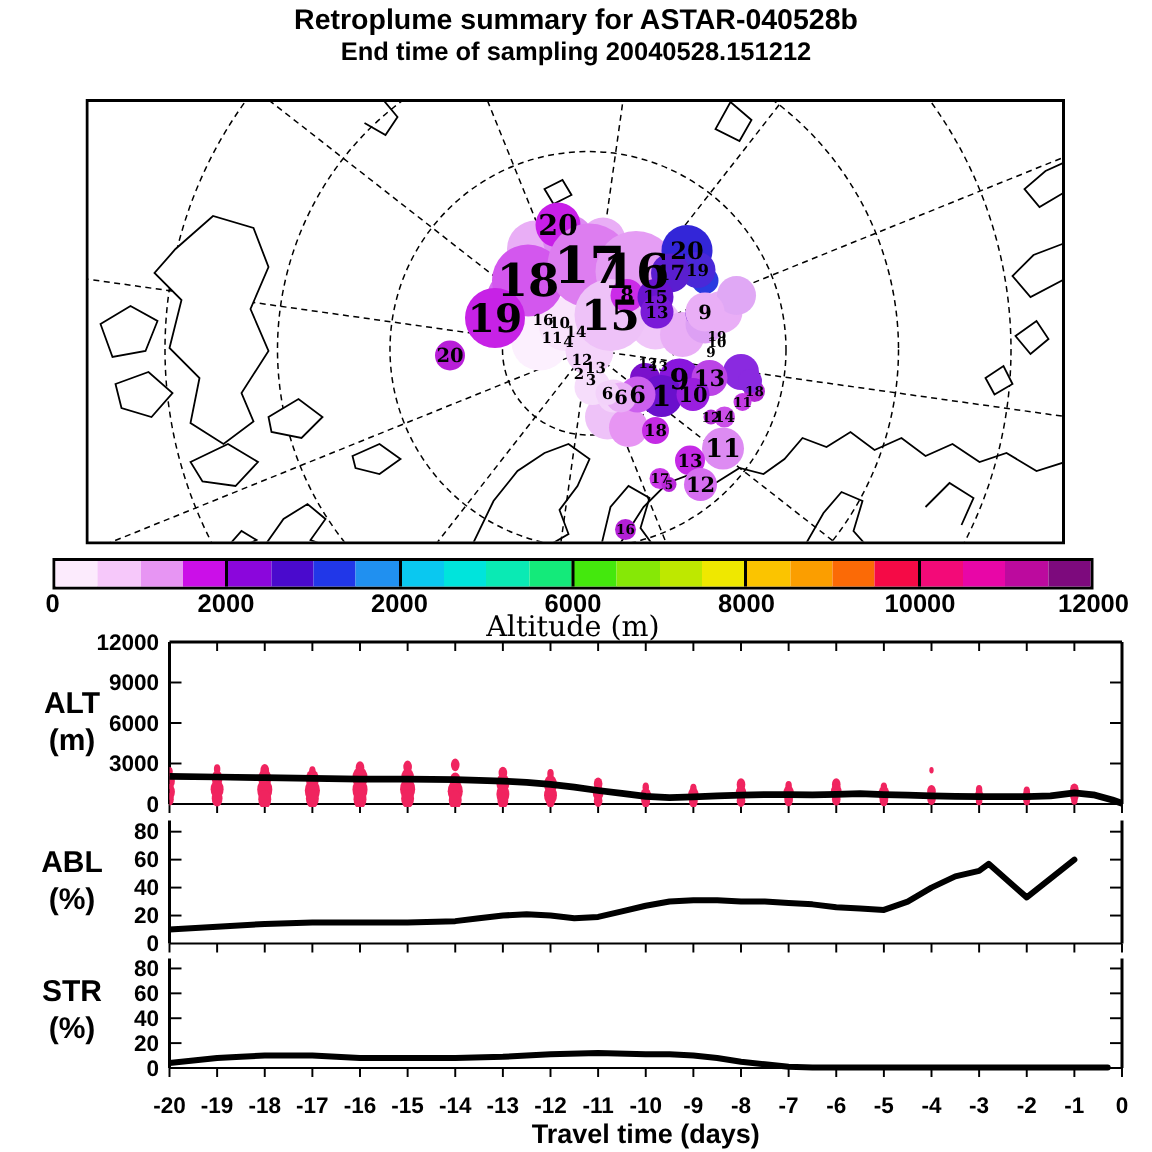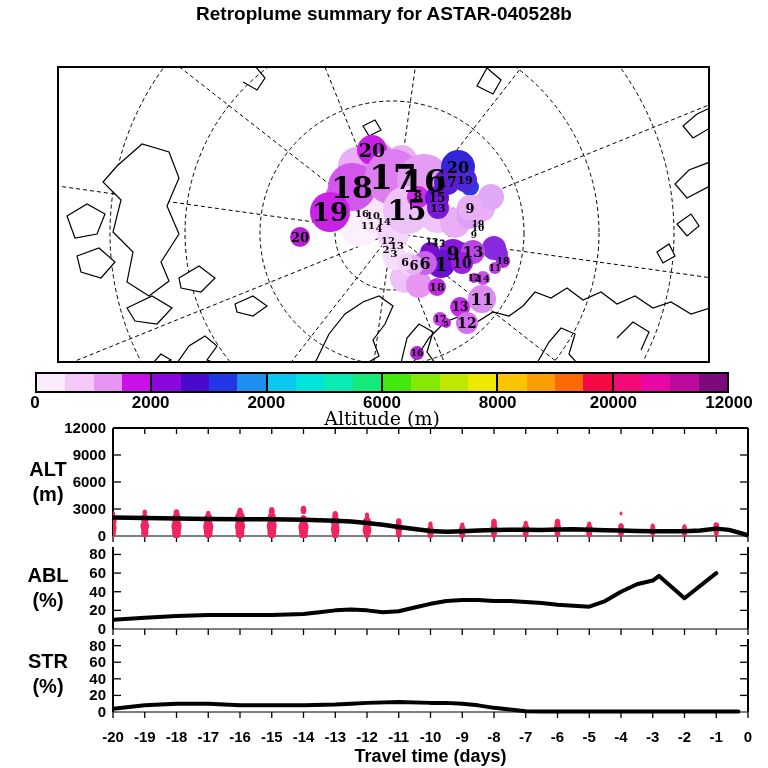--- a/index.html
+++ b/index.html
@@ -34,20 +34,21 @@
         font-size:20px;font-weight:bold;line-height:25px;}
   #side-alt{top:457px;} #side-abl{top:563px;} #side-str{top:649px;}
 </style>
 </head>
 <body>
 
 <div id="page">
 
   <div class="t1">Retroplume summary for ASTAR-040528b</div>
   <div class="t2">
+    <span>End time of sampling 20040528.151212</span>
   </div>
 
   <svg id="map-svg" width="653" height="297" viewBox="0 0 653 297">
       <defs>
         <clipPath id="mapclip">
           <rect x="2" y="2" width="649" height="293"></rect>
         </clipPath>
       </defs>
       <g clip-path="url(#mapclip)">
         <circle cx="335" cy="167" r="57" class="grat"></circle>
@@ -214,21 +215,21 @@
       <div class="cbar-cell" style="background: rgb(232, 6, 167);"></div>
       <div class="cbar-cell" style="background: rgb(188, 10, 158);"></div>
       <div class="cbar-cell" style="background: rgb(125, 10, 125);"></div>
     </div>
   <div id="cbar-labels">
       <div class="cbar-lab" style="left: -10px;">0</div>
       <div class="cbar-lab" style="left: 105.667px; text-align: center;">2000</div>
       <div class="cbar-lab" style="left: 221.333px;">2000</div>
       <div class="cbar-lab" style="left: 337px;">6000</div>
       <div class="cbar-lab" style="left: 452.667px;">8000</div>
-      <div class="cbar-lab" style="left: 568.333px;">20000</div>
+      <div class="cbar-lab" style="left: 568.333px;">10000</div>
       <div class="cbar-lab" style="left: 684px;">12000</div>
     </div>
   <div class="cbar-title">Altitude (m)</div>
 
   <svg id="charts-svg" width="768" height="348" viewBox="0 0 768 348">
       <defs>
         <clipPath id="pclip0">
           <rect x="113" y="6" width="635" height="112"></rect>
         </clipPath>
         <clipPath id="pclip1">

